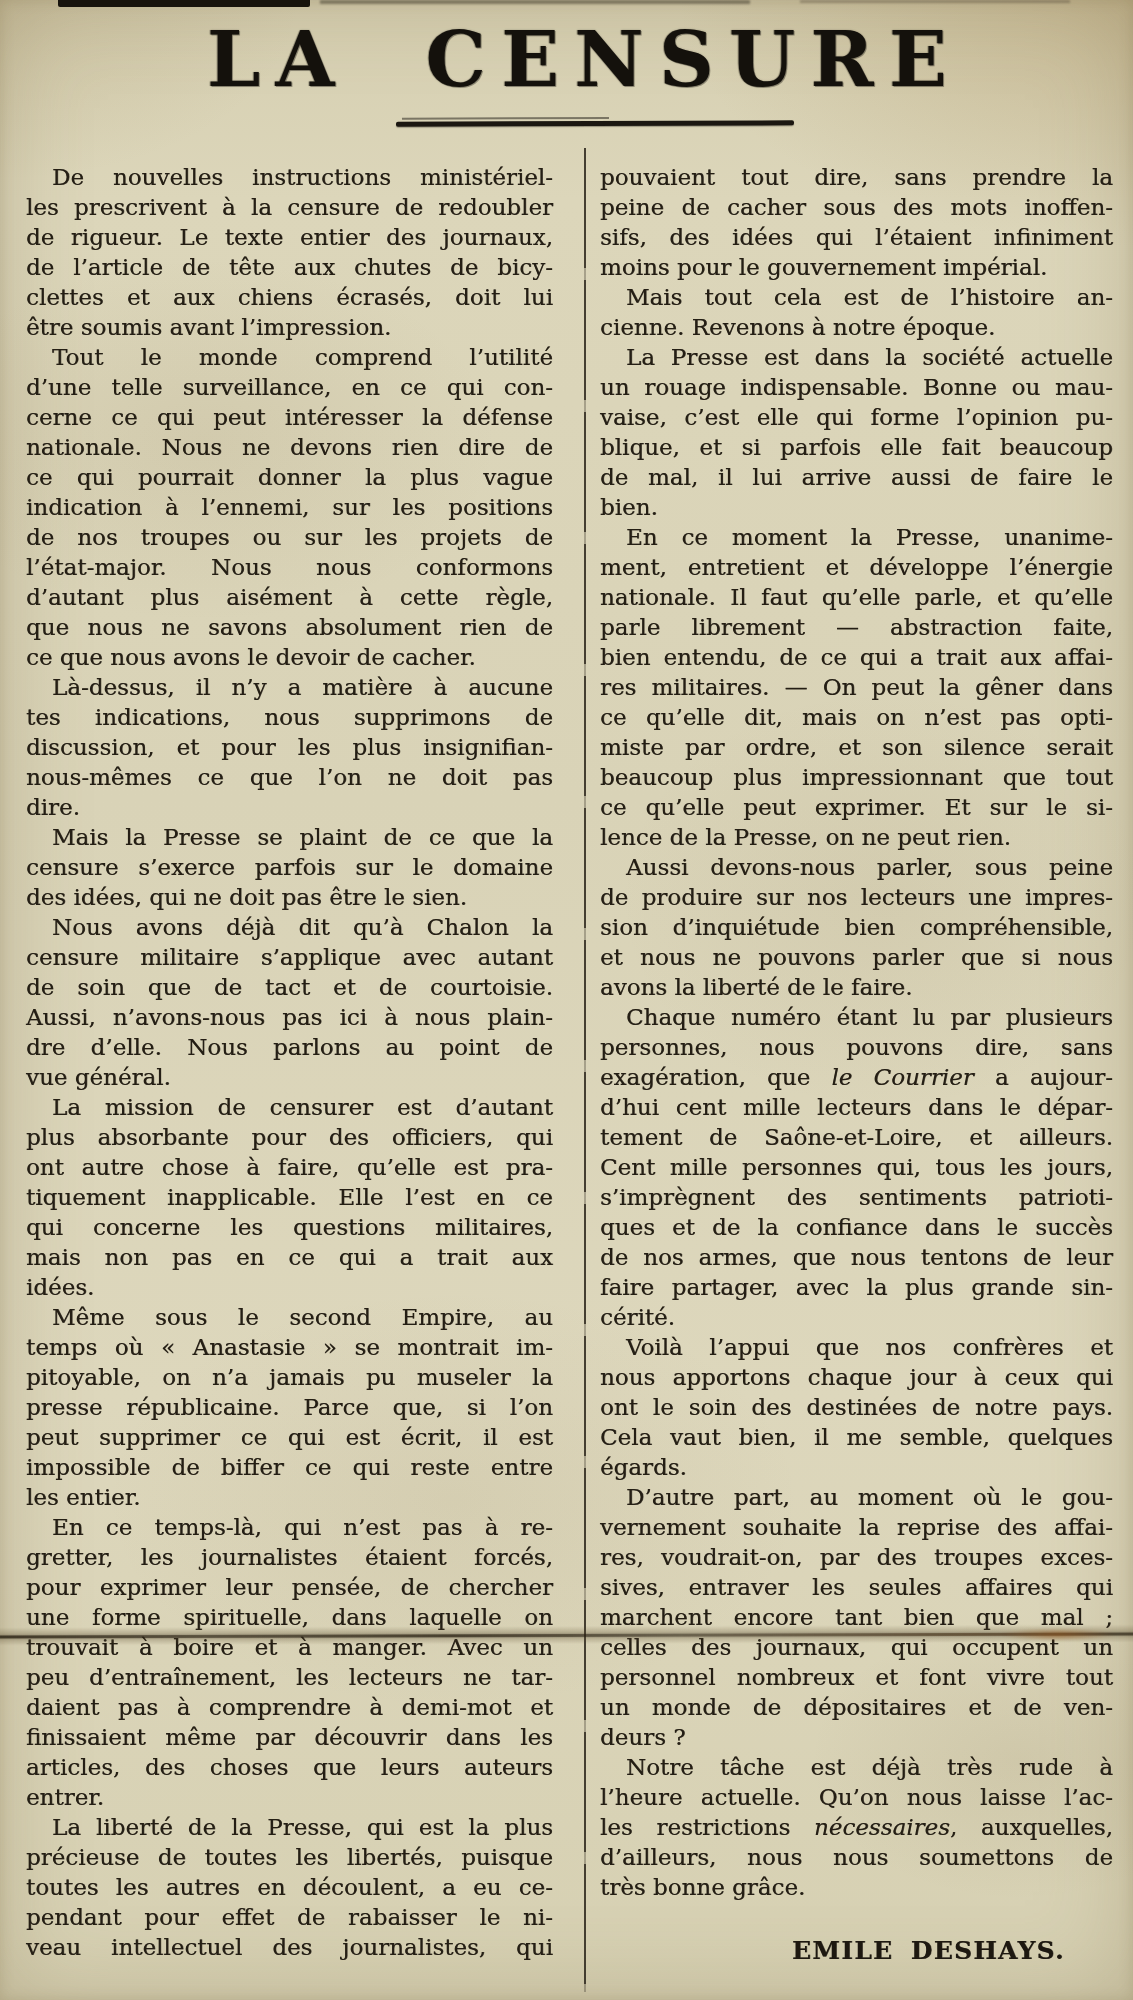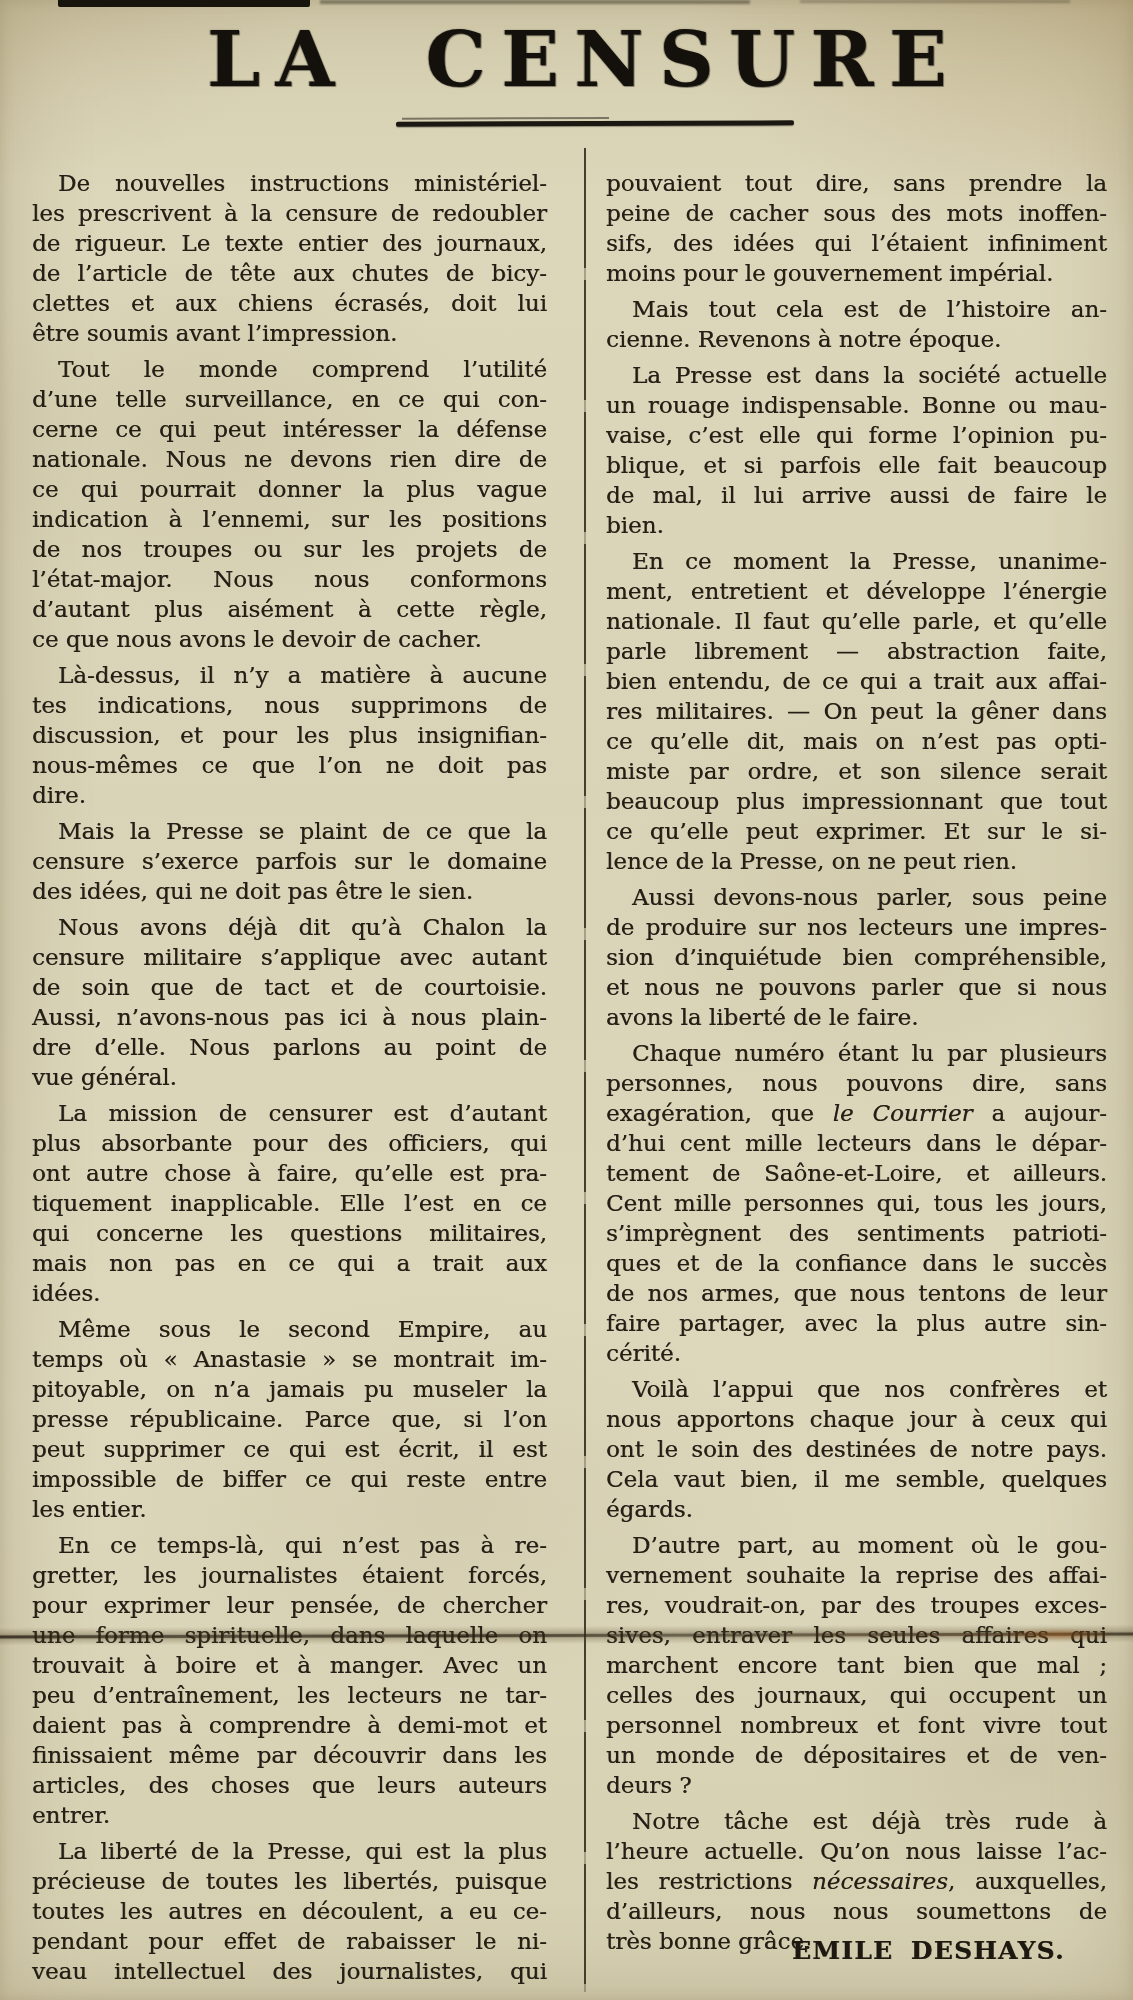--- a/index.html
+++ b/index.html
@@ -56,21 +56,21 @@
       rgba(42,36,26,0.35) 120px,rgba(42,36,26,0.35) 132px);
     opacity:0.85;
   }
   .col{
     position:absolute;top:162px;
     font-size:23px;line-height:30px;
     text-shadow:0.4px 0 0 rgba(30,25,18,0.65);
   }
   .col-left{left:26px;width:527px;}
   .col-right{left:600px;width:513px;}
-  .para{margin:6px;}
+  .para{margin:0;}
   .line{
     height:30px;line-height:30px;
     text-align:justify;
     -moz-text-align-last:justify;
     text-align-last:justify;
     overflow:visible;
   }
   .line.indent{padding-left:26px;}
   .line.endline{text-align-last:left;-moz-text-align-last:left;}
   .line i{font-style:italic;}
@@ -133,20 +133,21 @@
       <div class="para">
         <div class="line indent">Tout le monde comprend l’utilité</div>
         <div class="line">d’une telle surveillance, en ce qui con-</div>
         <div class="line">cerne ce qui peut intéresser la défense</div>
         <div class="line">nationale. Nous ne devons rien dire de</div>
         <div class="line">ce qui pourrait donner la plus vague</div>
         <div class="line">indication à l’ennemi, sur les positions</div>
         <div class="line">de nos troupes ou sur les projets de</div>
         <div class="line">l’état-major. Nous nous conformons</div>
         <div class="line">d’autant plus aisément à cette règle,</div>
+        <div class="line">que nous ne savons absolument rien de</div>
         <div class="line endline">ce que nous avons le devoir de cacher.</div>
       </div>
       <div class="para">
         <div class="line indent">Là-dessus, il n’y a matière à aucune</div>
         <div class="line">tes indications, nous supprimons de</div>
         <div class="line">discussion, et pour les plus insignifian-</div>
         <div class="line">nous-mêmes ce que l’on ne doit pas</div>
         <div class="line endline">dire.</div>
       </div>
       <div class="para">
@@ -242,21 +243,21 @@
       <div class="para">
         <div class="line indent">Chaque numéro étant lu par plusieurs</div>
         <div class="line">personnes, nous pouvons dire, sans</div>
         <div class="line"><span>exagération, que </span><i>le Courrier</i><span> a aujour-</span></div>
         <div class="line">d’hui cent mille lecteurs dans le dépar-</div>
         <div class="line">tement de Saône-et-Loire, et ailleurs.</div>
         <div class="line">Cent mille personnes qui, tous les jours,</div>
         <div class="line">s’imprègnent des sentiments patrioti-</div>
         <div class="line">ques et de la confiance dans le succès</div>
         <div class="line">de nos armes, que nous tentons de leur</div>
-        <div class="line">faire partager, avec la plus autre sin-</div>
+        <div class="line">faire partager, avec la plus grande sin-</div>
         <div class="line endline">cérité.</div>
       </div>
       <div class="para">
         <div class="line indent">Voilà l’appui que nos confrères et</div>
         <div class="line">nous apportons chaque jour à ceux qui</div>
         <div class="line">ont le soin des destinées de notre pays.</div>
         <div class="line">Cela vaut bien, il me semble, quelques</div>
         <div class="line endline">égards.</div>
       </div>
       <div class="para">

